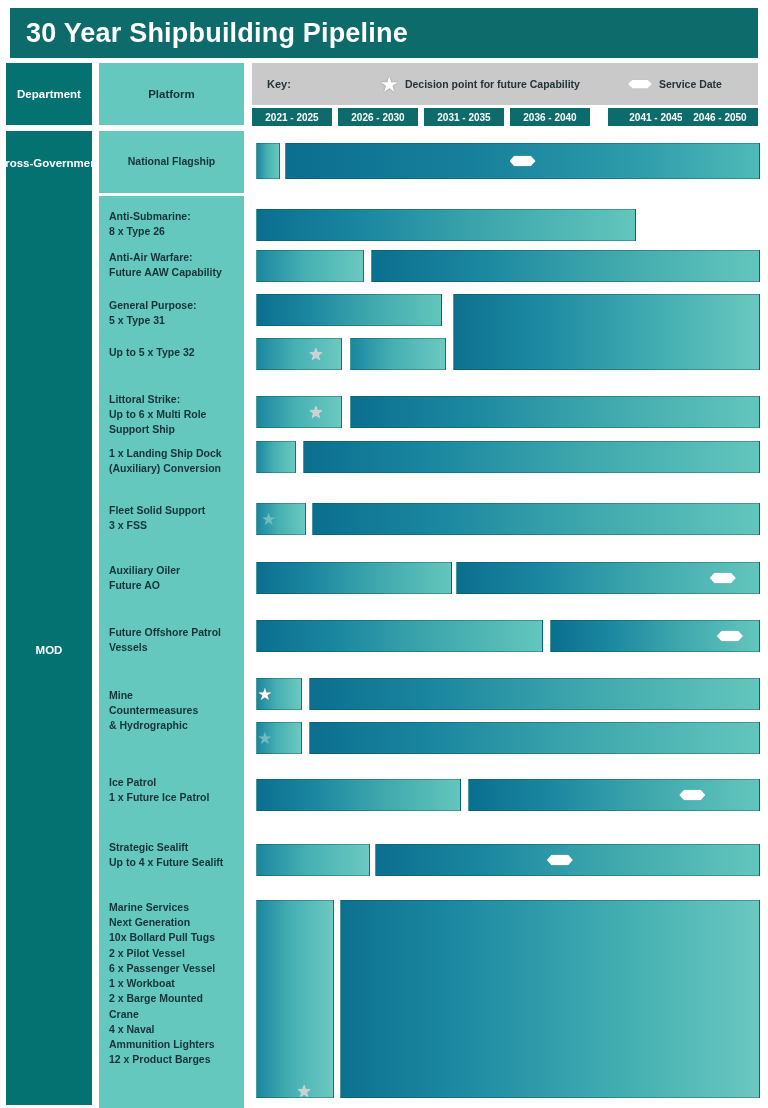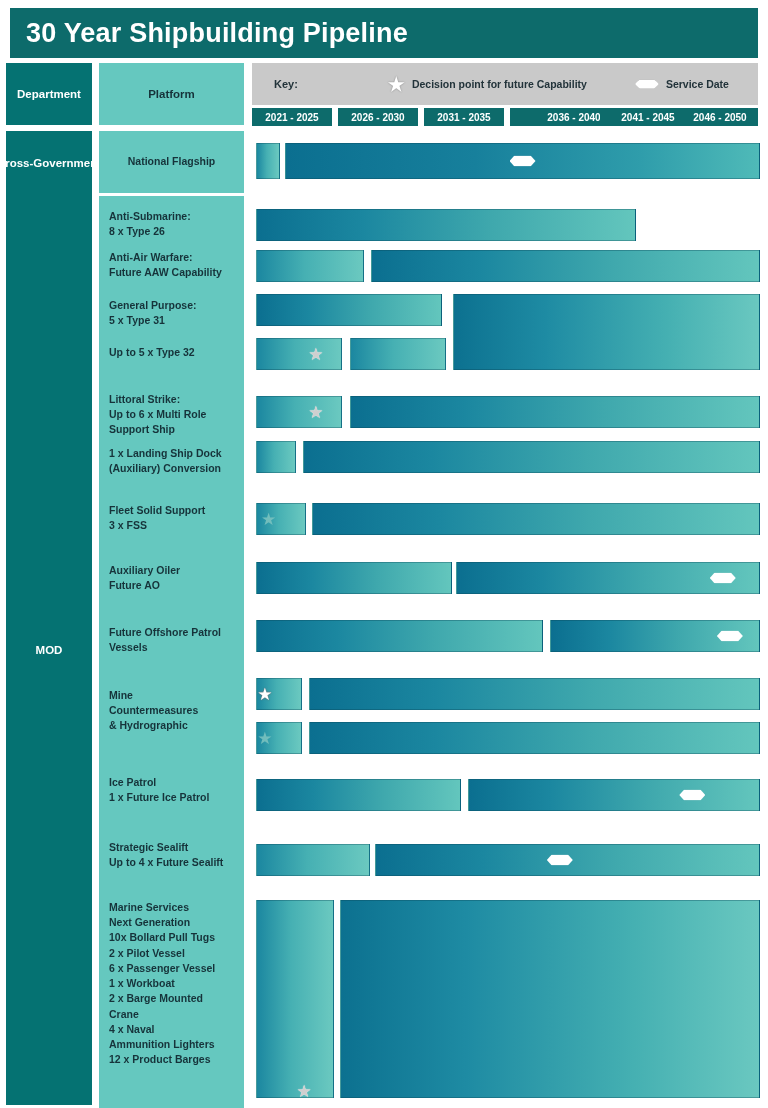--- a/index.html
+++ b/index.html
@@ -31,21 +31,21 @@
   .hdr-plat{
     left:99px;top:63px;width:145px;height:62px;
     background:#65c8bf;color:#16333a;font-size:11.5px;font-weight:bold;
   }
 
   
   #key-bar{
     left:252px;top:63px;width:506px;height:42px;
     background:#c9c9c9;display:flex;align-items:center;
   }
-  #key-label{font-size:11px;font-weight:bold;color:#22333a;padding-left:22px;}
+  #key-label{font-size:11px;font-weight:bold;color:#22333a;padding-left:15px;}
   .key-item{display:flex;align-items:center;font-size:10.5px;font-weight:bold;color:#22333a;}
   #key-star-item{margin-left:90px;}
   #key-date-item{margin-left:48px;}
   .star-glyph{color:#ffffff;font-size:19px;line-height:1;margin-right:7px;
       text-shadow:0 0 1px #9a9a9a,0 0 2px #8e8e8e;}
   .diamond-glyph{
     width:24px;height:9px;margin-right:7px;background:#ffffff;
     clip-path:polygon(0 50%,20% 0,80% 0,100% 50%,80% 100%,20% 100%);
     box-shadow:0 0 1px rgba(0,0,0,.25);
   }
@@ -127,22 +127,22 @@
   <span class="key-item" id="key-date-item">
     <span class="diamond-glyph"></span>
     <span>Service Date</span>
   </span>
 </div>
 
 <div class="abs" id="periods">
     <div class="period" style="left: 0px; width: 80px;">2021 - 2025</div>
     <div class="period" style="left: 86px; width: 80px;">2026 - 2030</div>
     <div class="period" style="left: 172px; width: 80px;">2031 - 2035</div>
-    <div class="period" style="left: 258px; width: 80px; padding-left: 24px;">2036 - 2040</div>
-    <div class="period" style="left: 348px; width: 96px;">2041 - 2045</div>
+    <div class="period" style="left: 258px; width: 80px;">2036 - 2040</div>
+    <div class="period" style="left: 356px; width: 96px;">2041 - 2045</div>
     <div class="period" style="left: 430px; width: 76px;">2046 - 2050</div>
   </div>
 
 <div class="abs center dept" id="dept-cross">
     <div>Cross-</div>
     <div>Government</div>
   </div>
 <div class="abs center dept" id="dept-mod">
     <div>MOD</div>
   </div>

